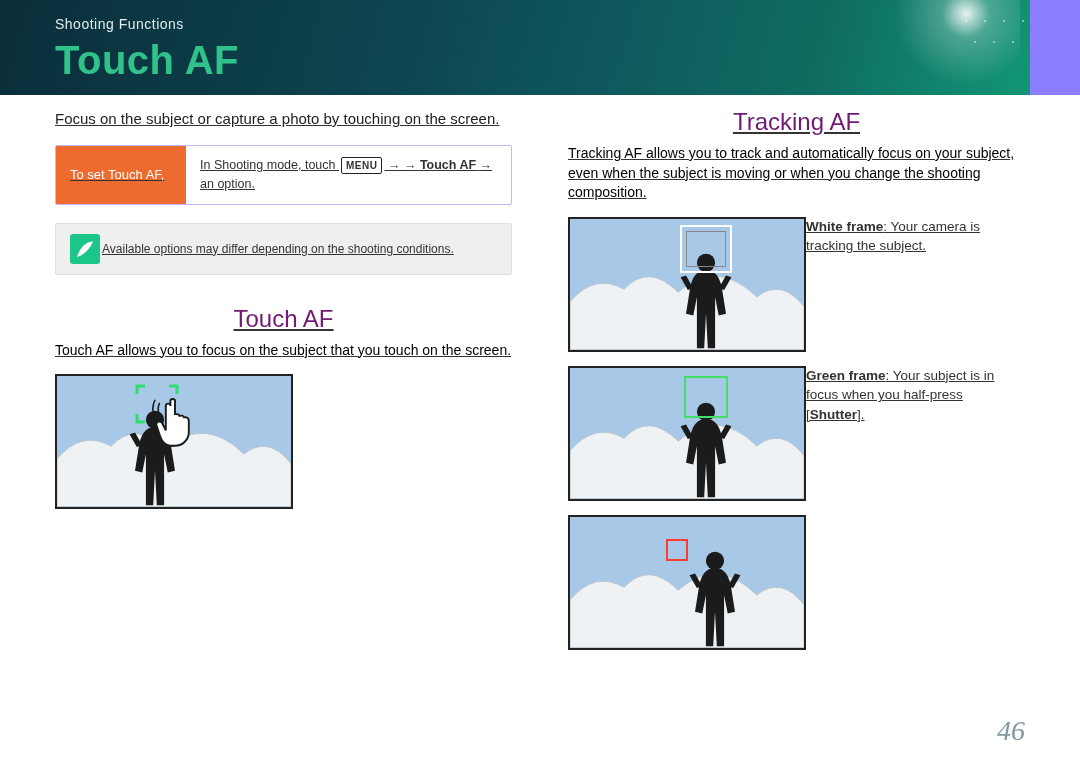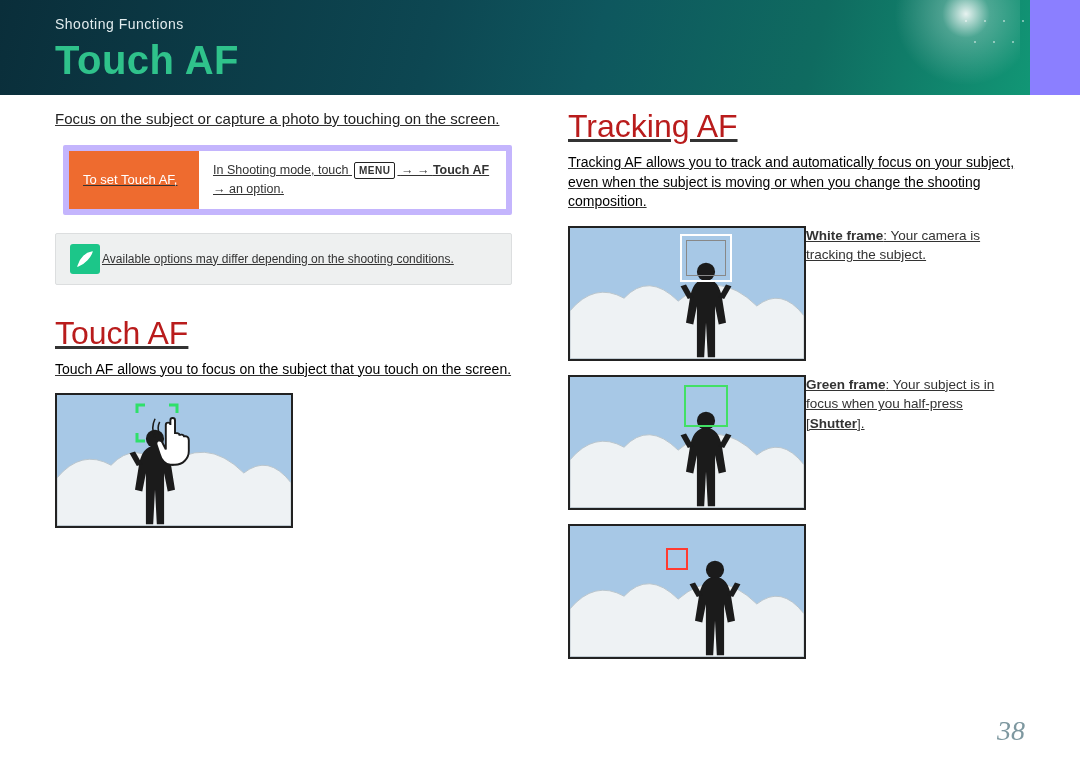--- a/index.html
+++ b/index.html
@@ -15,33 +15,33 @@
   .section-label { position:absolute; top:16px; left:55px; font-size:14px; color:#e2ecee; letter-spacing:.5px; }
   .page-title { position:absolute; top:38px; left:55px; font-size:40px; font-weight:700; color:#2fc28b; letter-spacing:.5px; }
 
   .content { position:absolute; top:108px; left:55px; right:55px; bottom:30px; display:flex;text-decoration:underline; }
   .col { flex:1; }
   .col.left { padding-right:28px; }
   .col.right { padding-left:28px; }
 
   .intro { font-size:15px; line-height:1.4; color:#222; margin-bottom:16px; }
 
-  .instr-row { display:flex; border:6px solid #c4b5fd; border-radius:2px; overflow:hidden; margin-bottom:18px;margin-left:8px; }
+  .instr-row { display:flex; border:1px solid #c4b5fd; border-radius:2px; overflow:hidden; margin-bottom:18px; }
   .instr-label { background:#ee6b2f; color:#fff; font-size:13px; padding:14px 14px; width:130px; display:flex; align-items:center; }
   .instr-body { padding:10px 14px; font-size:12.5px; color:#333; line-height:1.5; flex:1; }
   .menu-key { display:inline-block; border:1px solid #222; border-radius:2px; padding:0 4px; font-size:10px; font-weight:700; letter-spacing:.5px; background:#fff; margin:0 2px; }
   .arrow { font-weight:700; }
   .bold { font-weight:700; }
 
   .note-box { display:flex; align-items:center; background:#eef0f0; border:1px solid #dcdedf; border-radius:2px; padding:10px 14px; gap:2px; margin-bottom:30px; }
   .note-icon { width:30px; height:30px; background:#1cc689; border-radius:3px; display:flex; align-items:center; justify-content:center; }
   .note-icon svg { width:18px; height:18px; }
   .note-text { font-size:12px; color:#333; }
 
-  h2.section { font-size:32px; color:#b91c1c; font-weight:400; margin-bottom:8px; }
+  h2.section { font-size:24px; color:#701a75; font-weight:400; margin-bottom:8px;text-align:center; }
 
   .body-text { font-size:14px; line-height:1.4; color:#000000; margin-bottom:14px; }
 
   
   .illus { width:238px; height:135px; border:2px solid #222; position:relative; background:#9fc4e4; overflow:hidden; }
   .illus .sky { position:absolute; inset:0; background:#a7c8e6; }
   .illus .mtn { position:absolute; bottom:0; left:0; width:100%; height:70%; }
   .illus .figure { position:absolute; bottom:0; left:50%; transform:translateX(-50%); }
   .frame-box { position:absolute; border-width:2px; border-style:solid; }
   .frame-green { border-color:#42e065; }
@@ -186,14 +186,14 @@
             <path d="M10 44 L2 30 L8 28 L16 42 Z" fill="#1b1b1b"></path>
             <path d="M50 44 L58 30 L52 28 L44 42 Z" fill="#1b1b1b"></path>
           </svg>
           <div class="frame-box frame-red" style="left:96px; top:22px; width:22px; height:22px;"></div>
         </div>
       </div>
 
     </div>
   </div>
 
-  <div class="page-number">38</div>
+  <div class="page-number">46</div>
 </div>
 
 </body></html>

